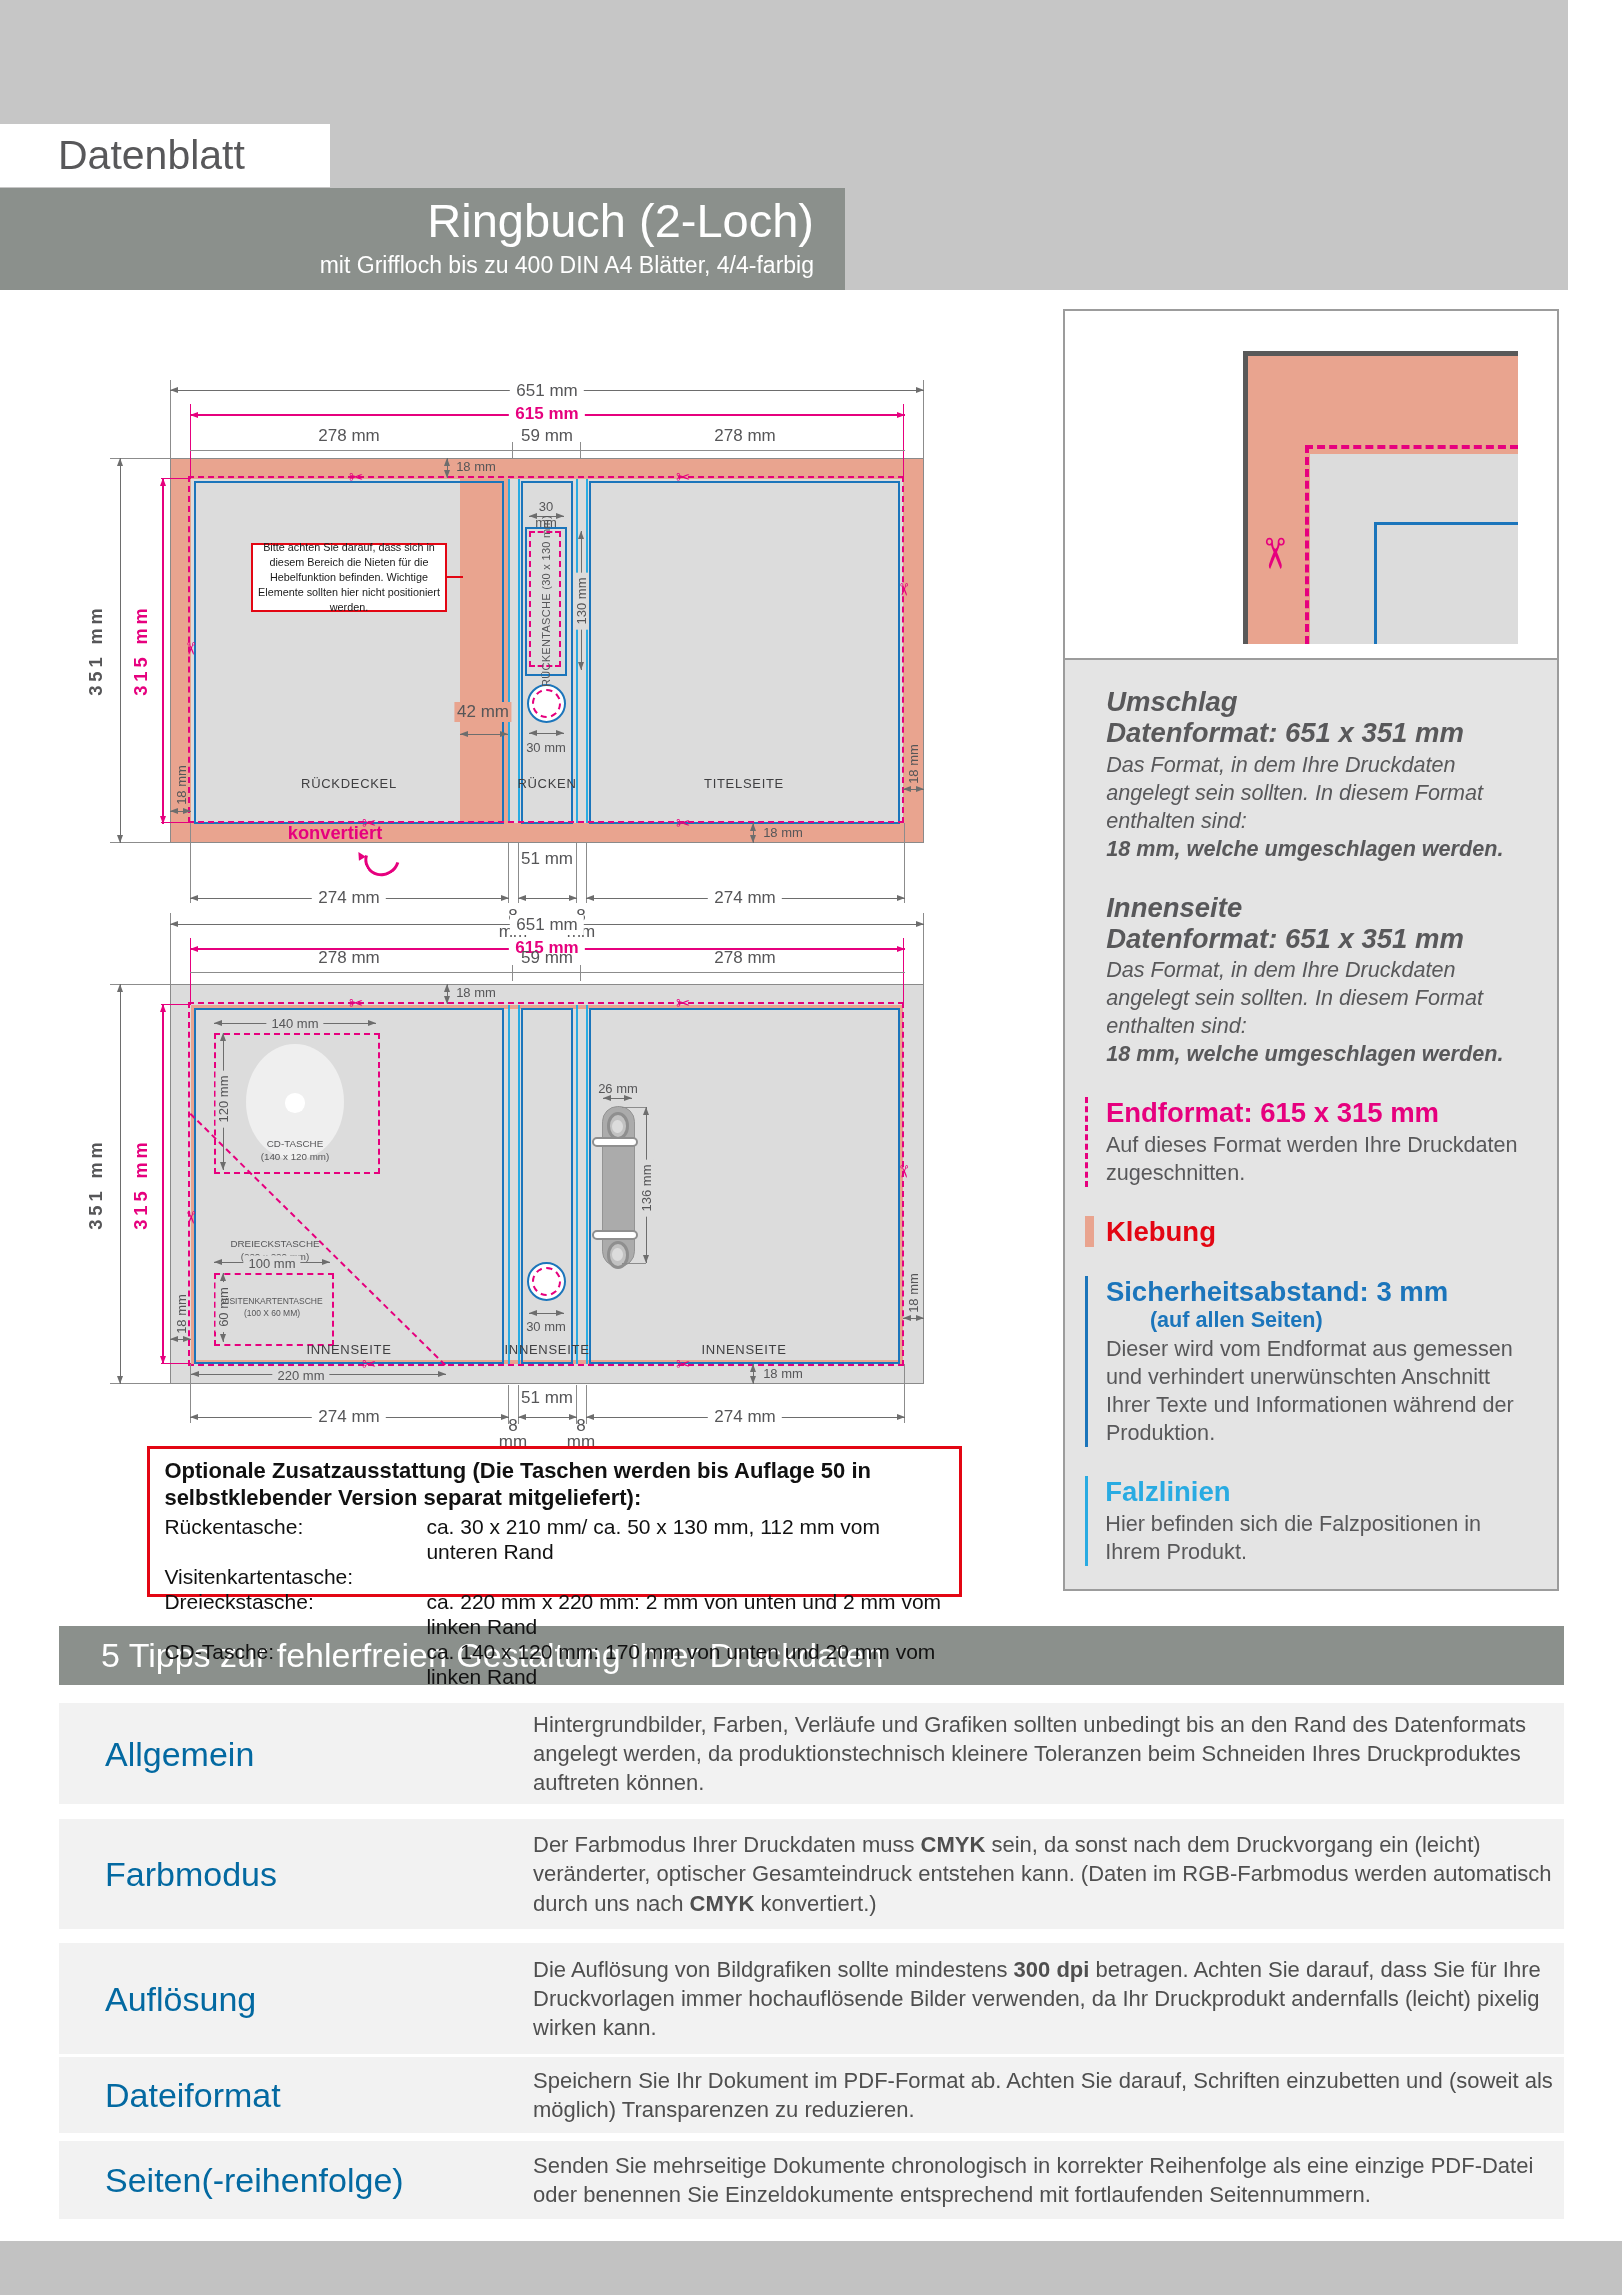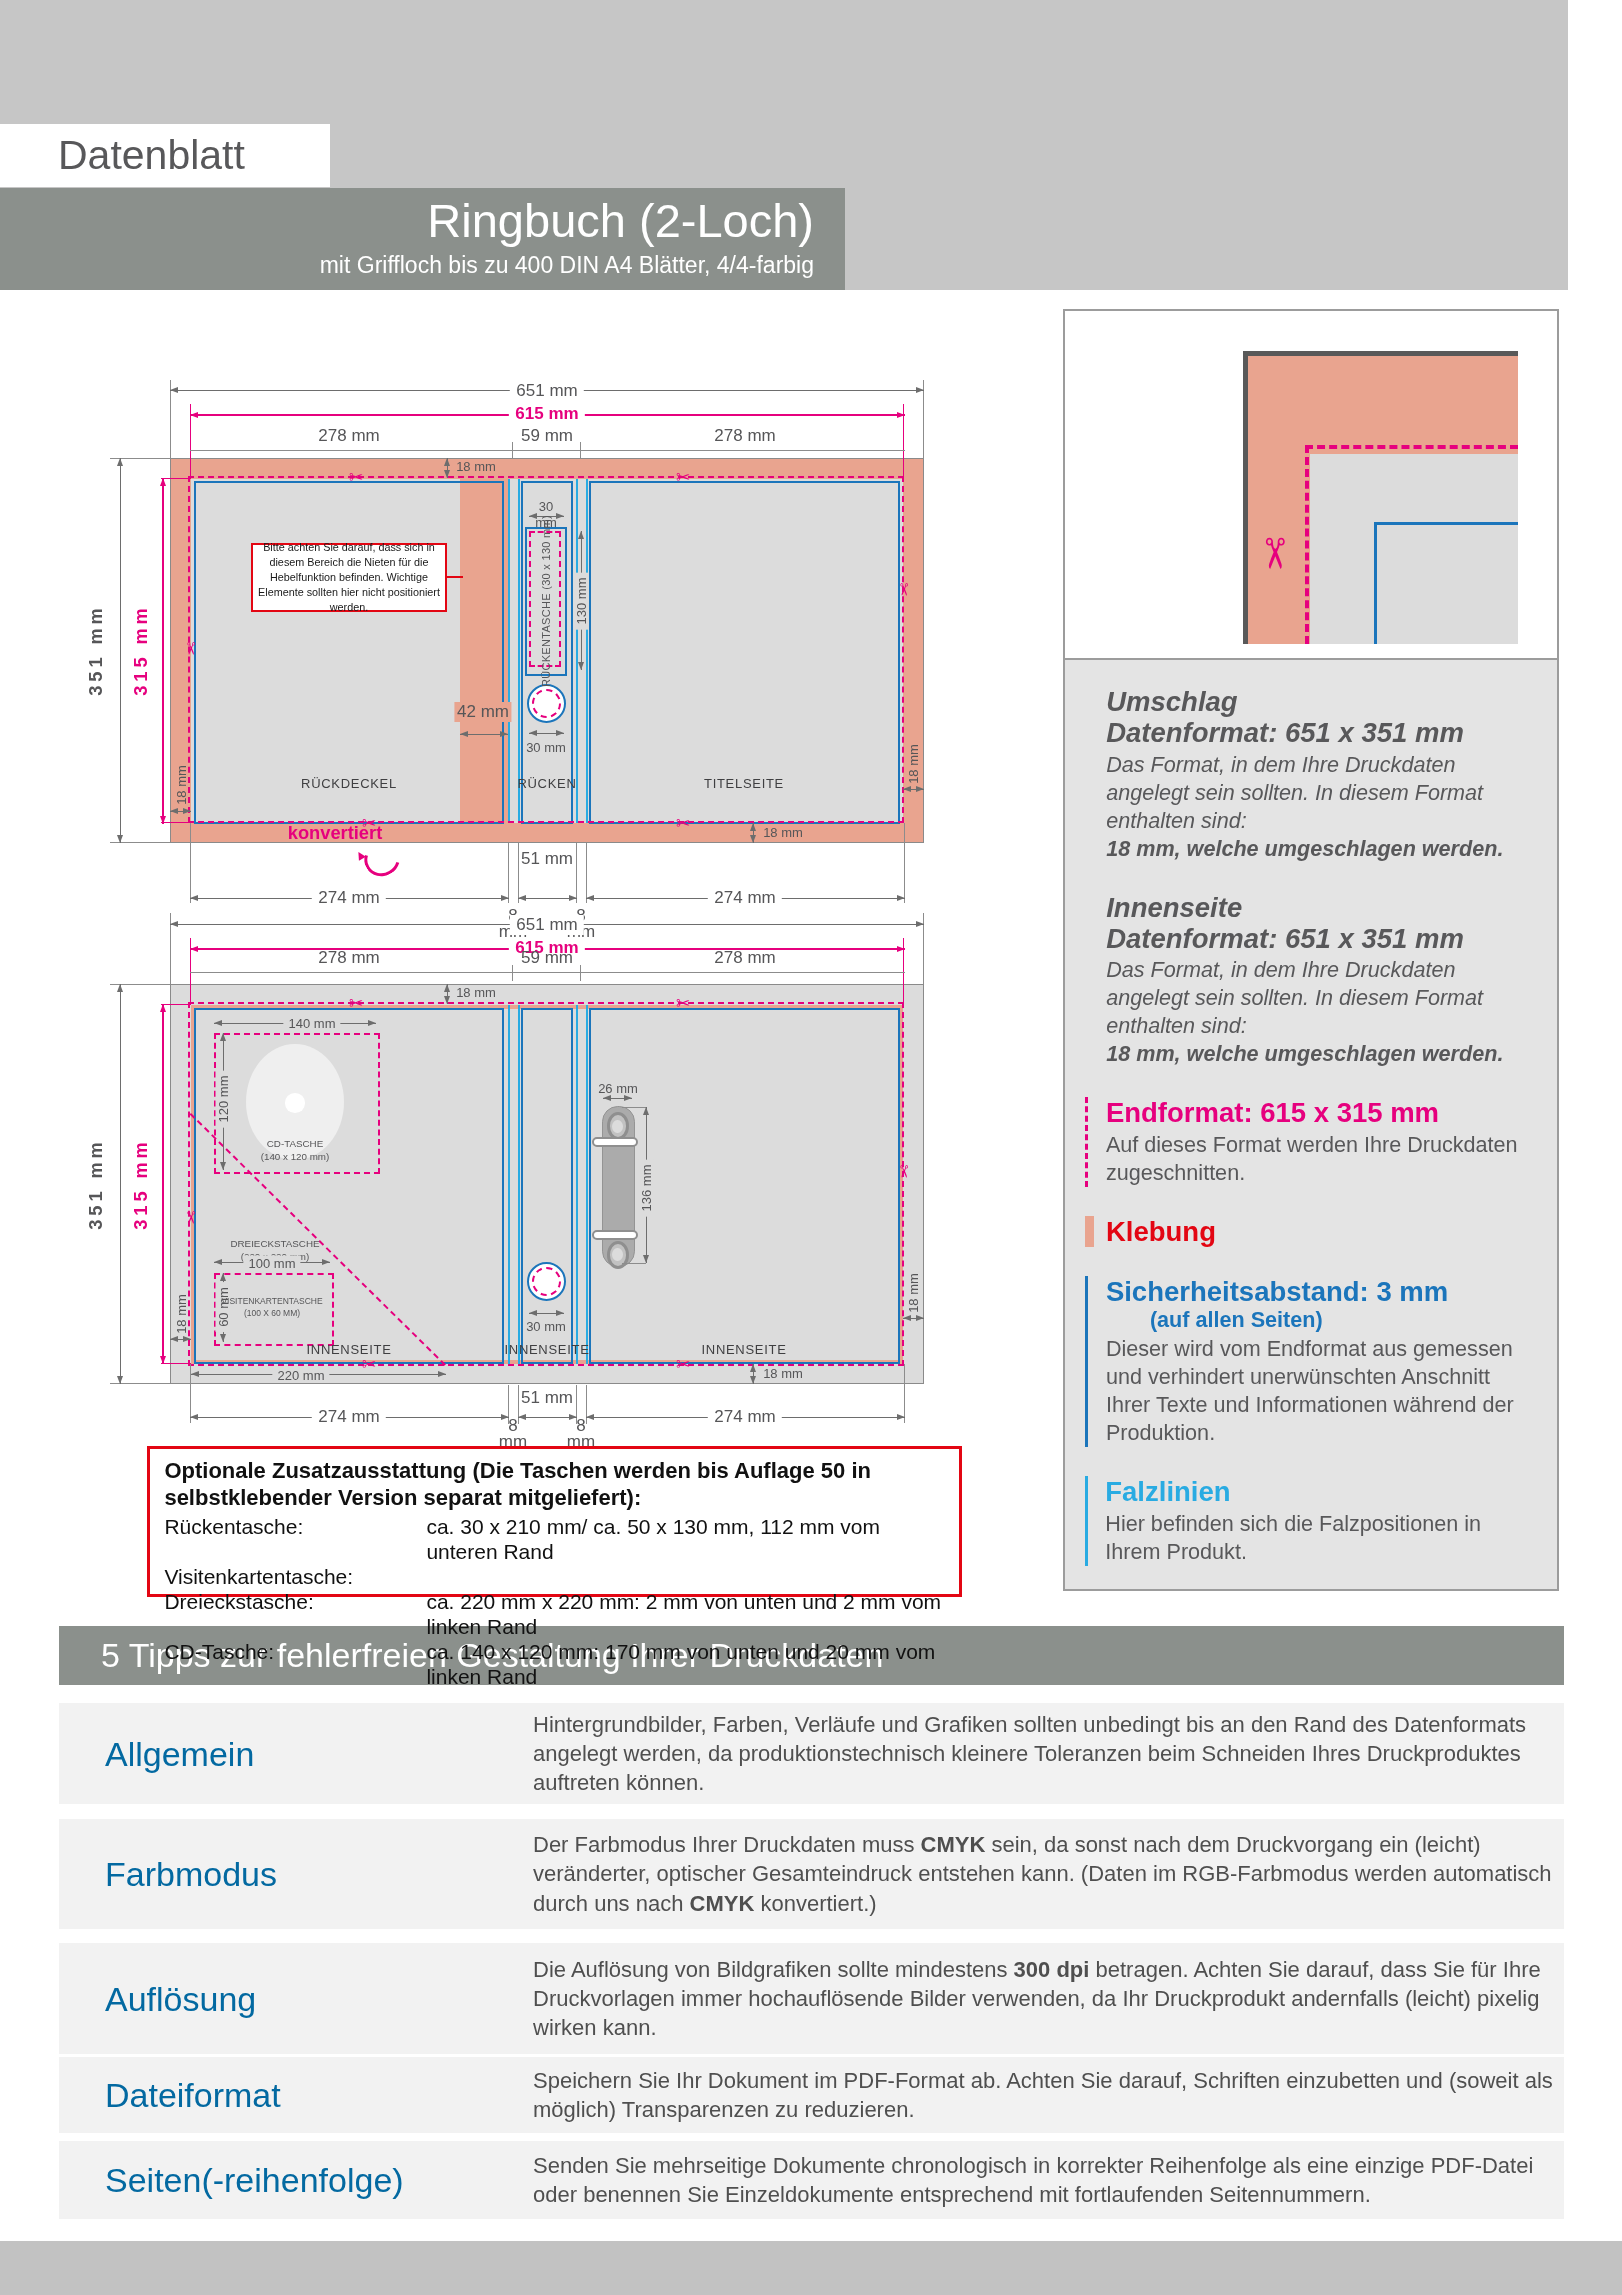--- a/index.html
+++ b/index.html
@@ -250,21 +250,21 @@
   <div class="bluerect" style="left:589px;top:1008px;width:307px;height:352px"></div>
   <div class="cyanline" style="left:508px;top:1005px;height:359px"></div>
   <div class="cyanline" style="left:518px;top:1005px;height:359px"></div>
   <div class="cyanline" style="left:576px;top:1005px;height:359px"></div>
   <div class="cyanline" style="left:586px;top:1005px;height:359px"></div>
 
   <div class="cd-ellipse"></div>
   <div class="cd-hole"></div>
   <div class="dashrect thin" style="left:214px;top:1033px;width:162px;height:137px"></div>
   <div class="ha" style="left:214px;top:1023px;width:162px"></div>
-  <div class="dl sm bgg" style="left:312px;top:1023px">140 mm</div>
+  <div class="dl sm bgg" style="left:295px;top:1023px">140 mm</div>
   <div class="va" style="left:223px;top:1033px;height:137px"></div>
   <div class="dl sm rot bgg" style="left:223px;top:1099px">120 mm</div>
   <div class="dl xs" style="left:295px;top:1143px">CD-TASCHE</div>
   <div class="dl xs" style="left:295px;top:1156px">(140 x 120 mm)</div>
 
   <div class="diag"></div>
   <div class="dl xs" style="left:275px;top:1243px">DREIECKSTASCHE</div>
   <div class="dl xs" style="left:275px;top:1256px">(220 x 220 mm)</div>
   <div class="ha" style="left:191px;top:1374px;width:255px"></div>
   <div class="dl sm bgg" style="left:301px;top:1375px">220 mm</div>

